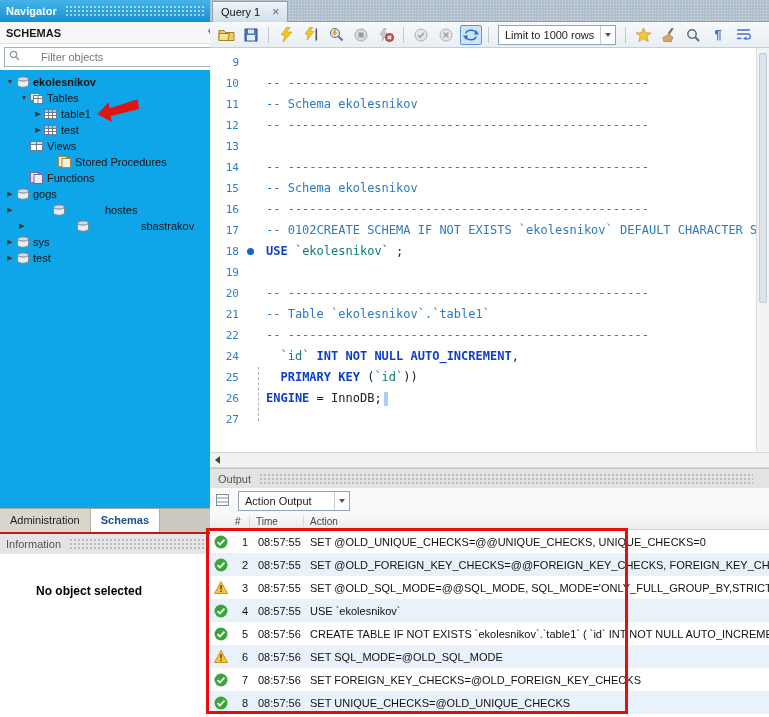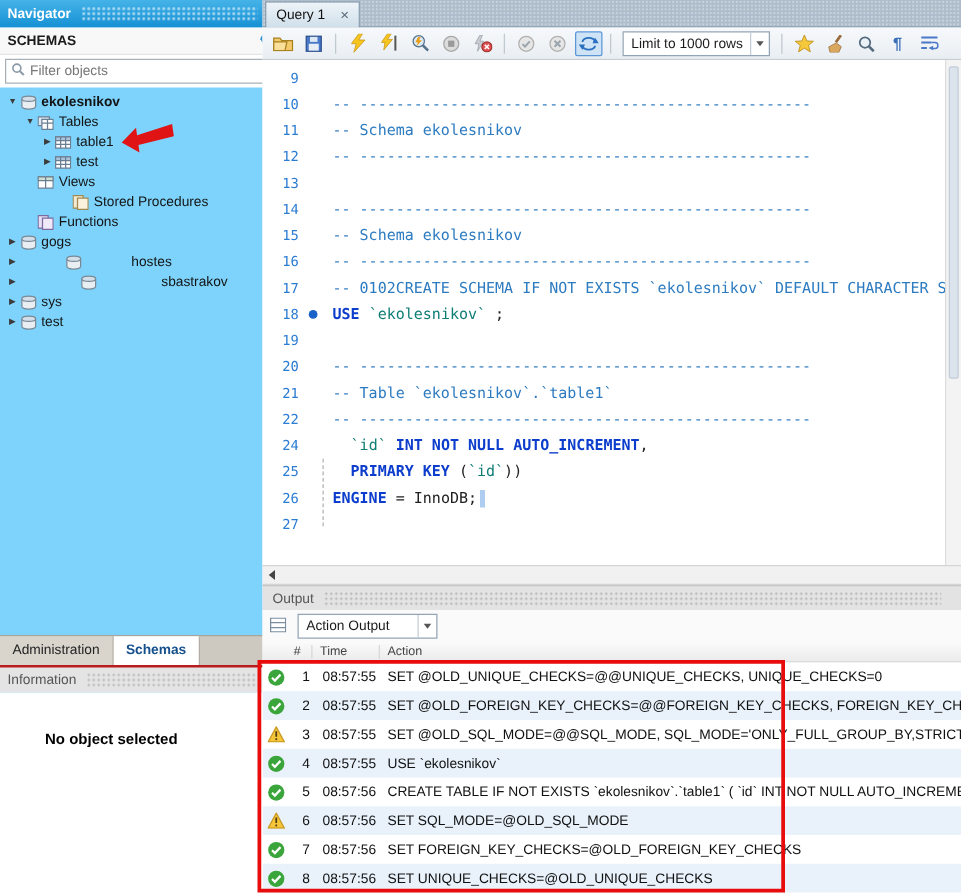--- a/index.html
+++ b/index.html
@@ -1,27 +1,27 @@
 <!DOCTYPE html>
 <html><head>
 <meta charset="utf-8">
 <style>
   *{box-sizing:border-box;margin:0;padding:0}
   html,body{width:769px;height:717px;overflow:hidden}
   body{position:relative;font-family:"Liberation Sans",sans-serif;font-size:12px;background:#f0f0f0;color:#1a1a1a}
 
   
-  #left{position:absolute;left:0;top:0;width:228px;height:717px;background:#7dd3fc;border-right:1px solid #9aa8b4}
+  #left{position:absolute;left:0;top:0;width:228px;height:717px;background:#0ea5e9;border-right:1px solid #9aa8b4}
   .titlebar{height:22px;background:linear-gradient(#45b3e8,#1590d4);color:#fff;font-weight:bold;font-size:11px;display:flex;align-items:center;padding:0 6px}
   .dotsfill{flex:1;height:12px;margin:0 8px;background-image:radial-gradient(rgba(255,255,255,.55) 1px,transparent 1.3px);background-size:4px 4px}
   .chev{color:#fff;font-size:12px;font-weight:bold;cursor:pointer}
   .schemas-bar{height:22px;background:#f8f8f8;border-bottom:1px solid #e4e4e4;display:flex;align-items:center;padding:0 6px}
   .schemas-bar .lbl{font-weight:bold;font-size:11px;flex:1}
   .filter-row{height:26px;padding:3px 4px;background:#fff}
-  .filter-box{height:20px;border:1px solid #a8b0b8;background:#fff;display:flex;align-items:center;padding:0 4px;gap:4px}
+  .filter-box{height:20px;border:1px solid #a8b0b8;background:#fff;display:flex;align-items:center;padding:0 4px;gap:21px}
   .filter-box input{border:none;outline:none;flex:1;font-size:11px;font-family:"Liberation Sans",sans-serif;color:#333;min-width:0}
   #tree{position:absolute;top:70px;left:0;right:0;height:438px;overflow:hidden;padding-top:4px;font-size:11px}
   .tree-row{height:16px;line-height:16px;display:flex;align-items:center;white-space:nowrap;cursor:default}
   .expander{display:inline-block;width:12px;font-size:7px;color:#3c3c3c;text-align:center;flex:none}
   .tree-icon{display:inline-flex;width:17px;flex:none;align-items:center}
   .tree-label{color:#141414}
   .bold{font-weight:bold}
   .side-tabs{position:absolute;top:508px;left:0;right:0;height:24px;background:#cdc9c1;border-top:1px solid #a8a49c;display:flex;font-size:11px}
   .side-tab{padding:0 10px;line-height:23px;background:#d9d5cd;border-right:1px solid #b2aea6;color:#222;cursor:pointer}
   .side-tab.active{background:#fff;color:#15508c;font-weight:bold}
@@ -204,21 +204,21 @@
       <div class="tree-row" style="padding-left: 4px; gap: 36px;">
         <span class="expander">▶</span>
         <span class="tree-icon">
           <svg width="14" height="12">
             <path d="M1.5 3v6c0 1.2 2.5 2.2 5.5 2.2s5.5-1 5.5-2.2V3" fill="#e9eef3" stroke="#7a8a96"></path>
             <ellipse cx="7" cy="3" rx="5.5" ry="2.1" fill="#d3dee8" stroke="#7a8a96"></ellipse>
           </svg>
         </span>
         <span class="tree-label">hostes</span>
       </div>
-      <div class="tree-row" style="padding-left: 4px; gap: 48px;">
+      <div class="tree-row" style="padding-left: 16px; gap: 48px;">
         <span class="expander">▶</span>
         <span class="tree-icon">
           <svg width="14" height="12">
             <path d="M1.5 3v6c0 1.2 2.5 2.2 5.5 2.2s5.5-1 5.5-2.2V3" fill="#e9eef3" stroke="#7a8a96"></path>
             <ellipse cx="7" cy="3" rx="5.5" ry="2.1" fill="#d3dee8" stroke="#7a8a96"></ellipse>
           </svg>
         </span>
         <span class="tree-label">sbastrakov</span>
       </div>
       <div class="tree-row" style="padding-left: 4px;">

